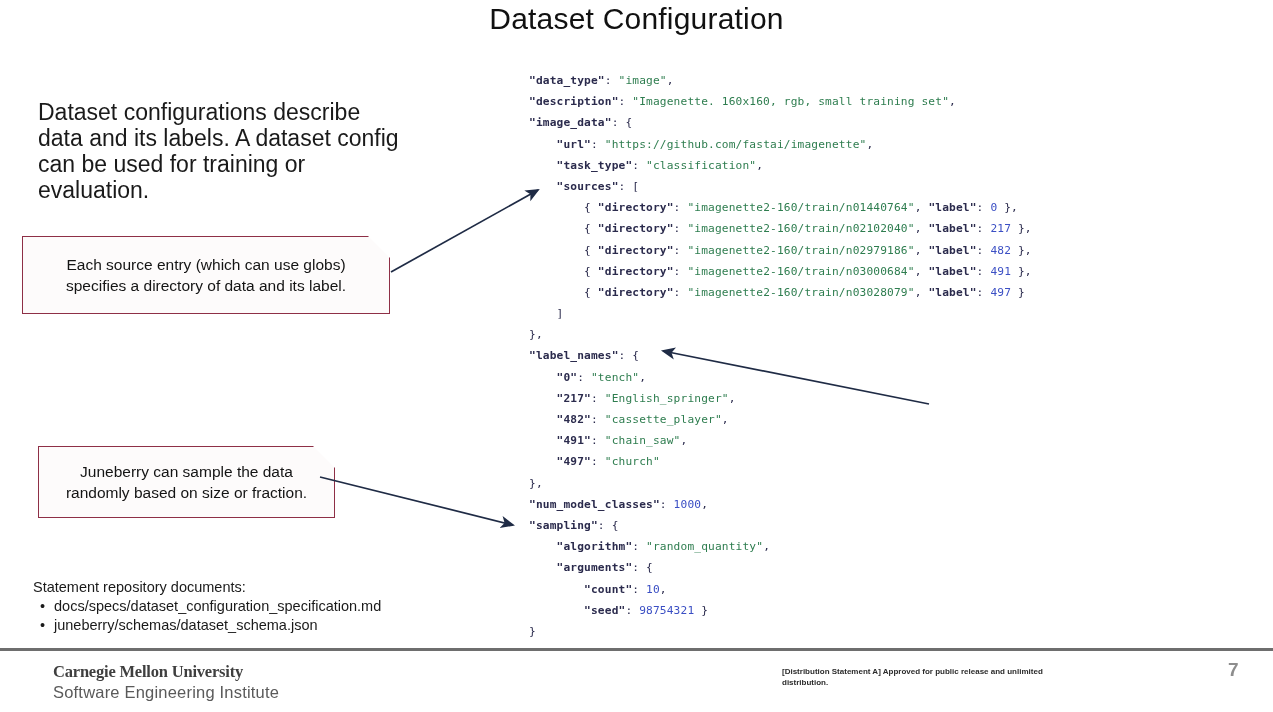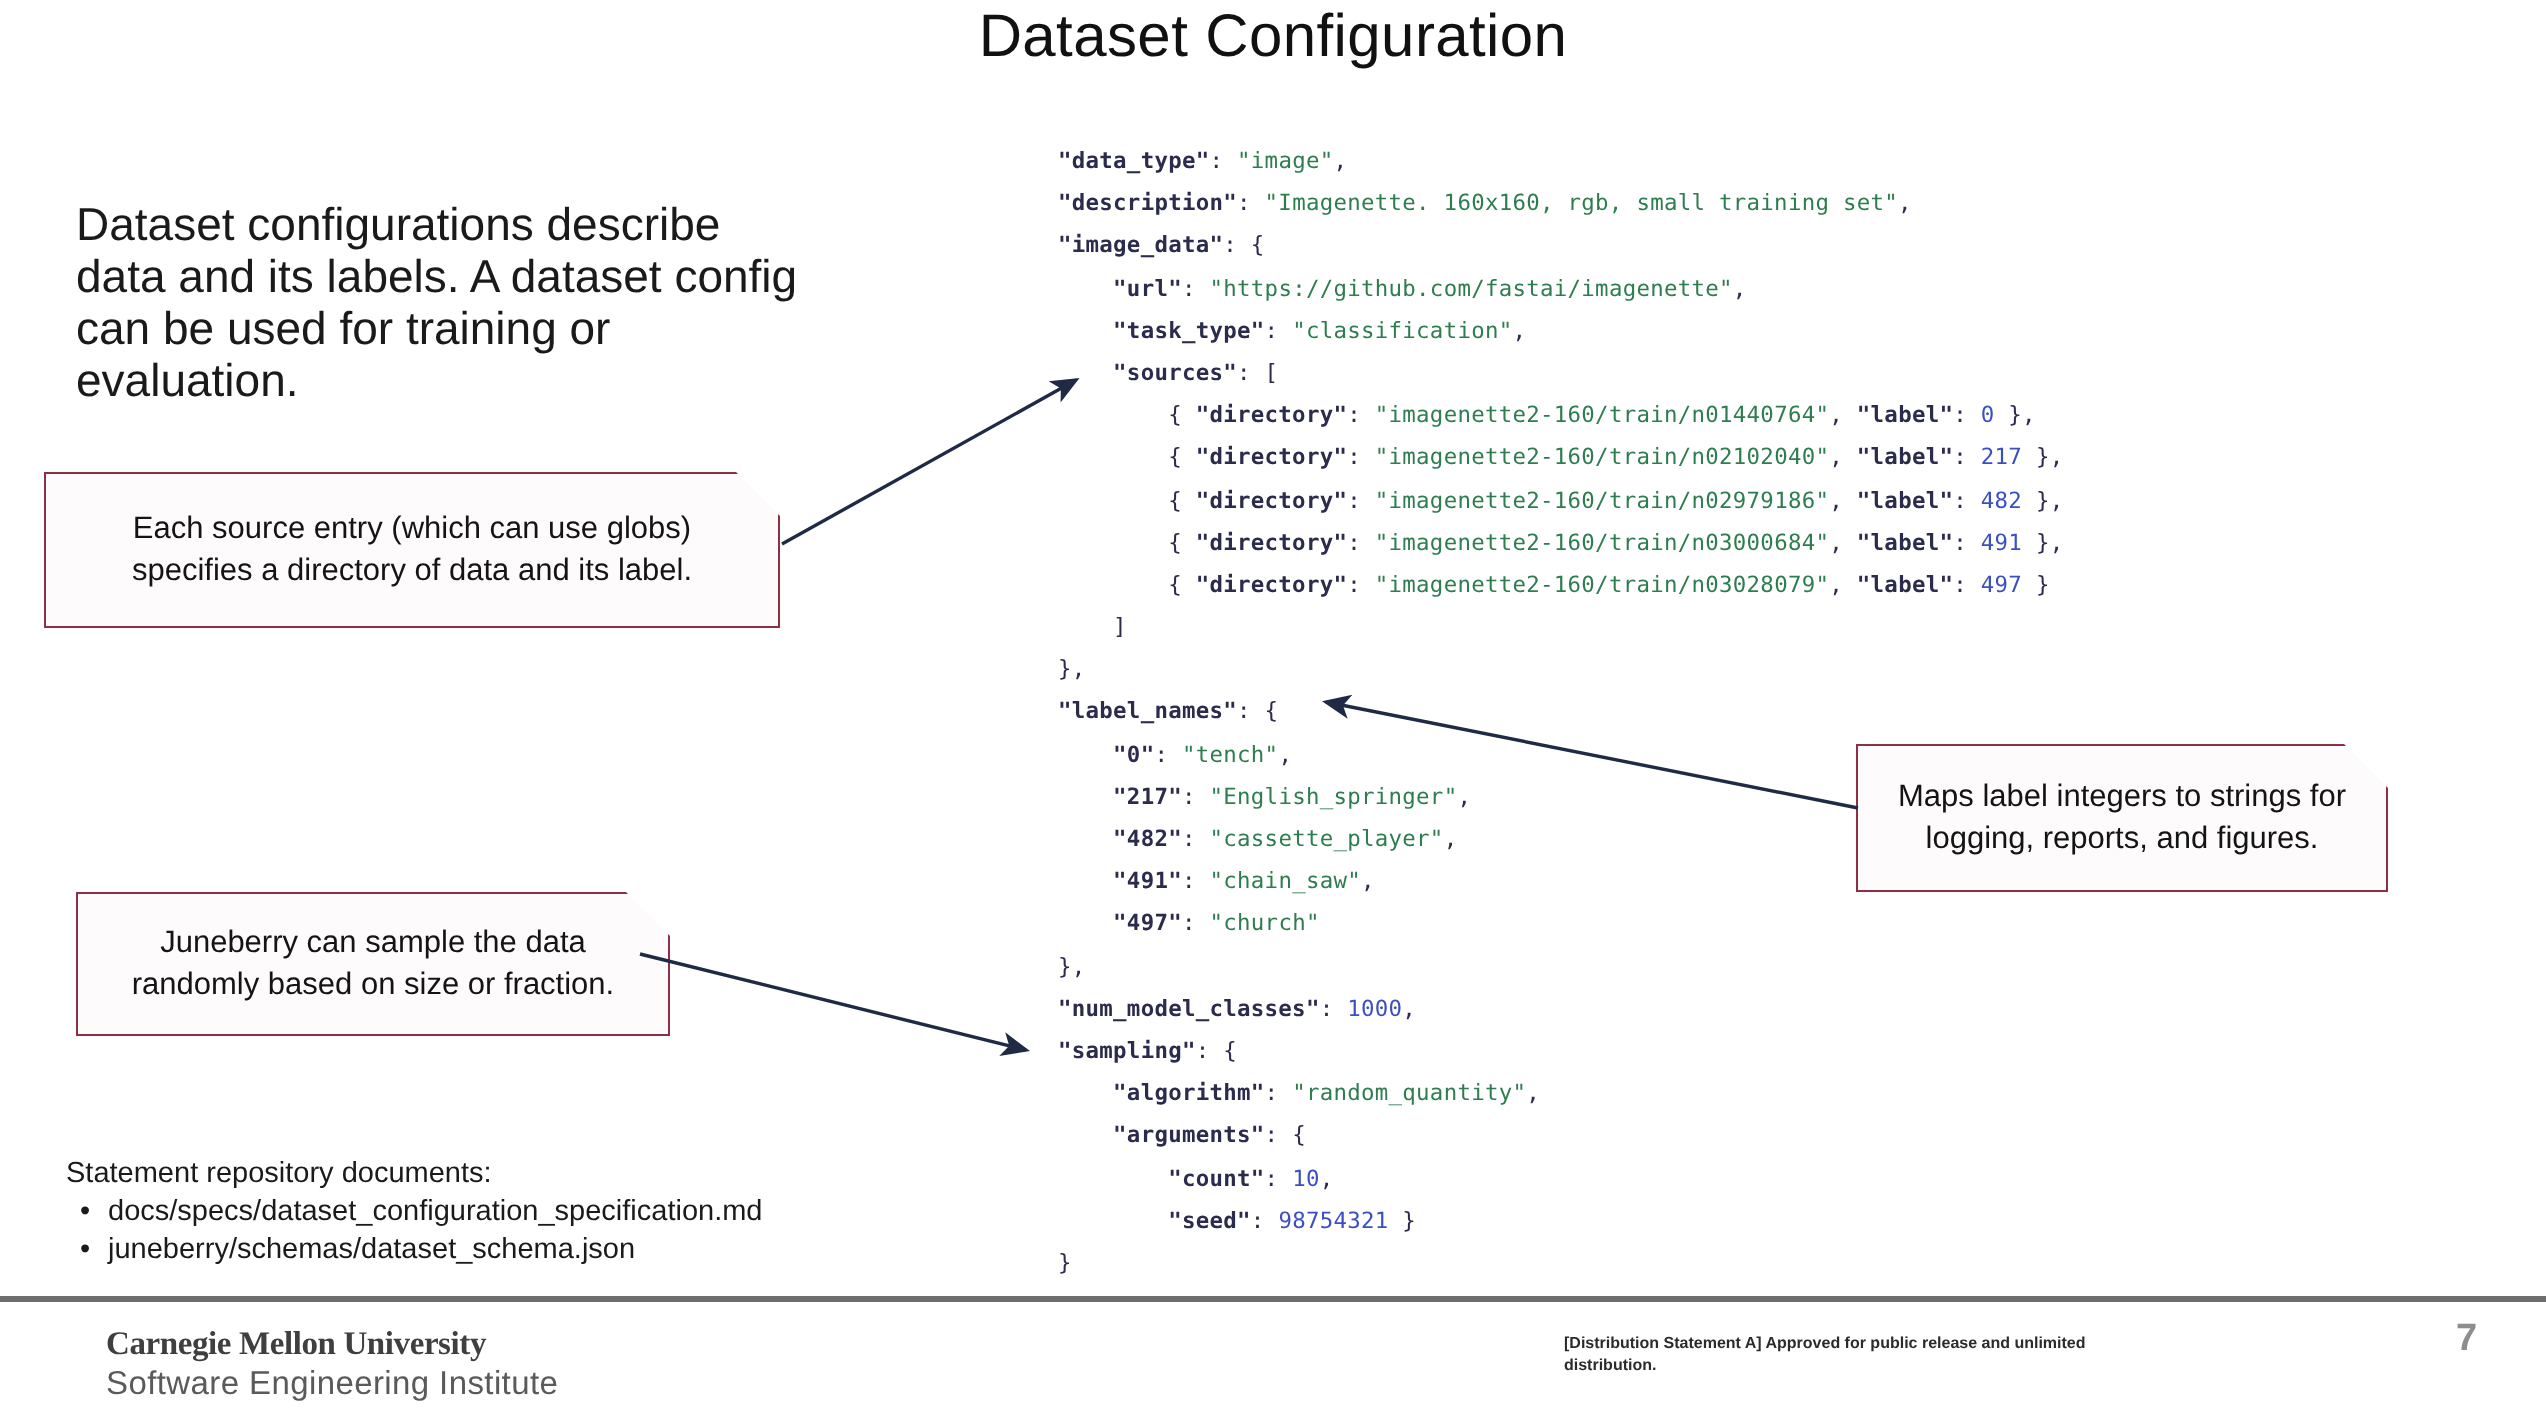--- a/index.html
+++ b/index.html
@@ -201,23 +201,20 @@
   <div id="json-block"><span class="jline"><span class="k">"data_type"</span><span class="p">: </span><span class="s">"image"</span><span class="p">,</span></span><span class="jline"><span class="k">"description"</span><span class="p">: </span><span class="s">"Imagenette. 160x160, rgb, small training set"</span><span class="p">,</span></span><span class="jline"><span class="k">"image_data"</span><span class="p">: {</span></span><span class="jline"><span class="k">    "url"</span><span class="p">: </span><span class="s">"https://github.com/fastai/imagenette"</span><span class="p">,</span></span><span class="jline"><span class="k">    "task_type"</span><span class="p">: </span><span class="s">"classification"</span><span class="p">,</span></span><span class="jline"><span class="k">    "sources"</span><span class="p">: [</span></span><span class="jline"><span class="p">        { </span><span class="k">"directory"</span><span class="p">: </span><span class="s">"imagenette2-160/train/n01440764"</span><span class="p">, </span><span class="k">"label"</span><span class="p">: </span><span class="n">0</span><span class="p"> },</span></span><span class="jline"><span class="p">        { </span><span class="k">"directory"</span><span class="p">: </span><span class="s">"imagenette2-160/train/n02102040"</span><span class="p">, </span><span class="k">"label"</span><span class="p">: </span><span class="n">217</span><span class="p"> },</span></span><span class="jline"><span class="p">        { </span><span class="k">"directory"</span><span class="p">: </span><span class="s">"imagenette2-160/train/n02979186"</span><span class="p">, </span><span class="k">"label"</span><span class="p">: </span><span class="n">482</span><span class="p"> },</span></span><span class="jline"><span class="p">        { </span><span class="k">"directory"</span><span class="p">: </span><span class="s">"imagenette2-160/train/n03000684"</span><span class="p">, </span><span class="k">"label"</span><span class="p">: </span><span class="n">491</span><span class="p"> },</span></span><span class="jline"><span class="p">        { </span><span class="k">"directory"</span><span class="p">: </span><span class="s">"imagenette2-160/train/n03028079"</span><span class="p">, </span><span class="k">"label"</span><span class="p">: </span><span class="n">497</span><span class="p"> }</span></span><span class="jline"><span class="p">    ]</span></span><span class="jline"><span class="p">},</span></span><span class="jline"><span class="k">"label_names"</span><span class="p">: {</span></span><span class="jline"><span class="k">    "0"</span><span class="p">: </span><span class="s">"tench"</span><span class="p">,</span></span><span class="jline"><span class="k">    "217"</span><span class="p">: </span><span class="s">"English_springer"</span><span class="p">,</span></span><span class="jline"><span class="k">    "482"</span><span class="p">: </span><span class="s">"cassette_player"</span><span class="p">,</span></span><span class="jline"><span class="k">    "491"</span><span class="p">: </span><span class="s">"chain_saw"</span><span class="p">,</span></span><span class="jline"><span class="k">    "497"</span><span class="p">: </span><span class="s">"church"</span></span><span class="jline"><span class="p">},</span></span><span class="jline"><span class="k">"num_model_classes"</span><span class="p">: </span><span class="n">1000</span><span class="p">,</span></span><span class="jline"><span class="k">"sampling"</span><span class="p">: {</span></span><span class="jline"><span class="k">    "algorithm"</span><span class="p">: </span><span class="s">"random_quantity"</span><span class="p">,</span></span><span class="jline"><span class="k">    "arguments"</span><span class="p">: {</span></span><span class="jline"><span class="k">        "count"</span><span class="p">: </span><span class="n">10</span><span class="p">,</span></span><span class="jline"><span class="k">        "seed"</span><span class="p">: </span><span class="n">98754321</span><span class="p"> }</span></span><span class="jline"><span class="p">}</span></span></div>
 
   <div class="callout fold-tr" id="callout-sources">
     <span>Each source entry (which can use globs) specifies a directory of data and its label.</span>
   </div>
 
   <div class="callout fold-tr" id="callout-sampling">
     <span>Juneberry can sample the data randomly based on size or fraction.</span>
   </div>
 
-  <div class="callout fold-tr" id="callout-labelnames">
-    <span>Maps label integers to strings for logging, reports, and figures.</span>
-  </div>
 
   <svg id="arrow-layer" viewBox="0 0 1273 712" xmlns="http://www.w3.org/2000/svg">
     <defs>
       <marker id="ah" markerWidth="9" markerHeight="9" refX="7.2" refY="4.5" orient="auto" markerUnits="strokeWidth">
         <path d="M0,0.9 L8.4,4.5 L0,8.1 L2.1,4.5 Z" fill="#1f2b45"></path>
       </marker>
     </defs>
     <line x1="391" y1="272" x2="538" y2="190" stroke="#1f2b45" stroke-width="1.7" marker-end="url(#ah)"></line>
     <line x1="320" y1="477" x2="513" y2="525" stroke="#1f2b45" stroke-width="1.7" marker-end="url(#ah)"></line>
     <line x1="929" y1="404" x2="663" y2="351" stroke="#1f2b45" stroke-width="1.7" marker-end="url(#ah)"></line>

